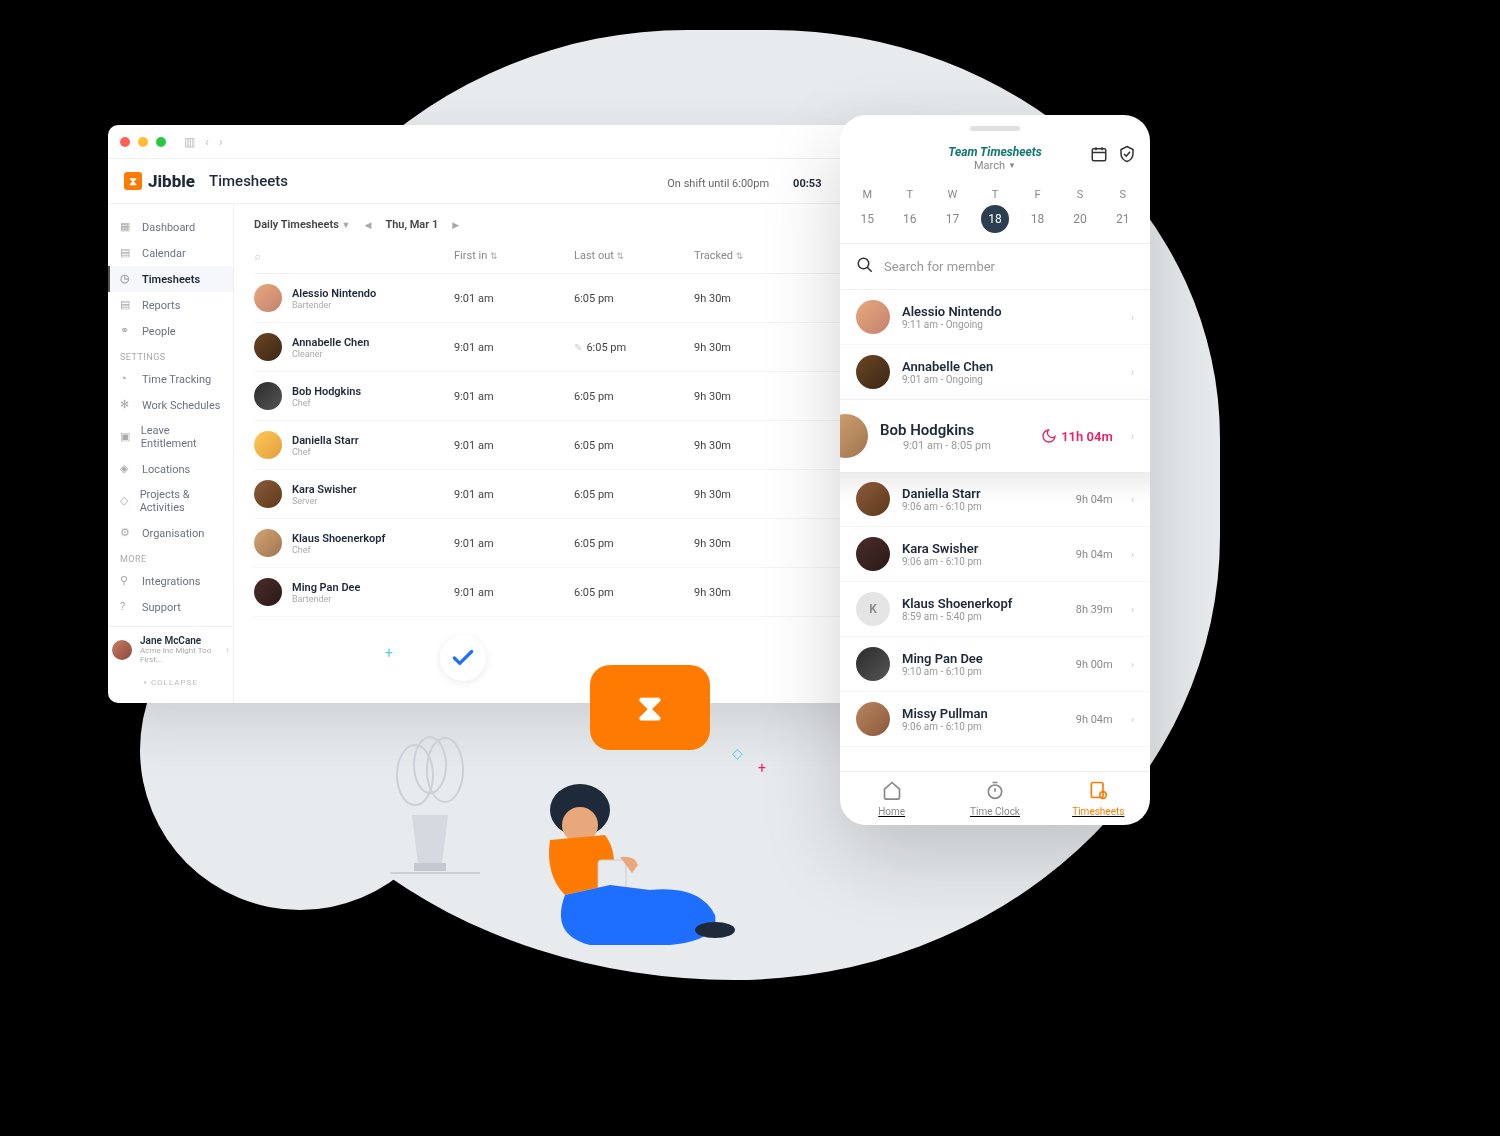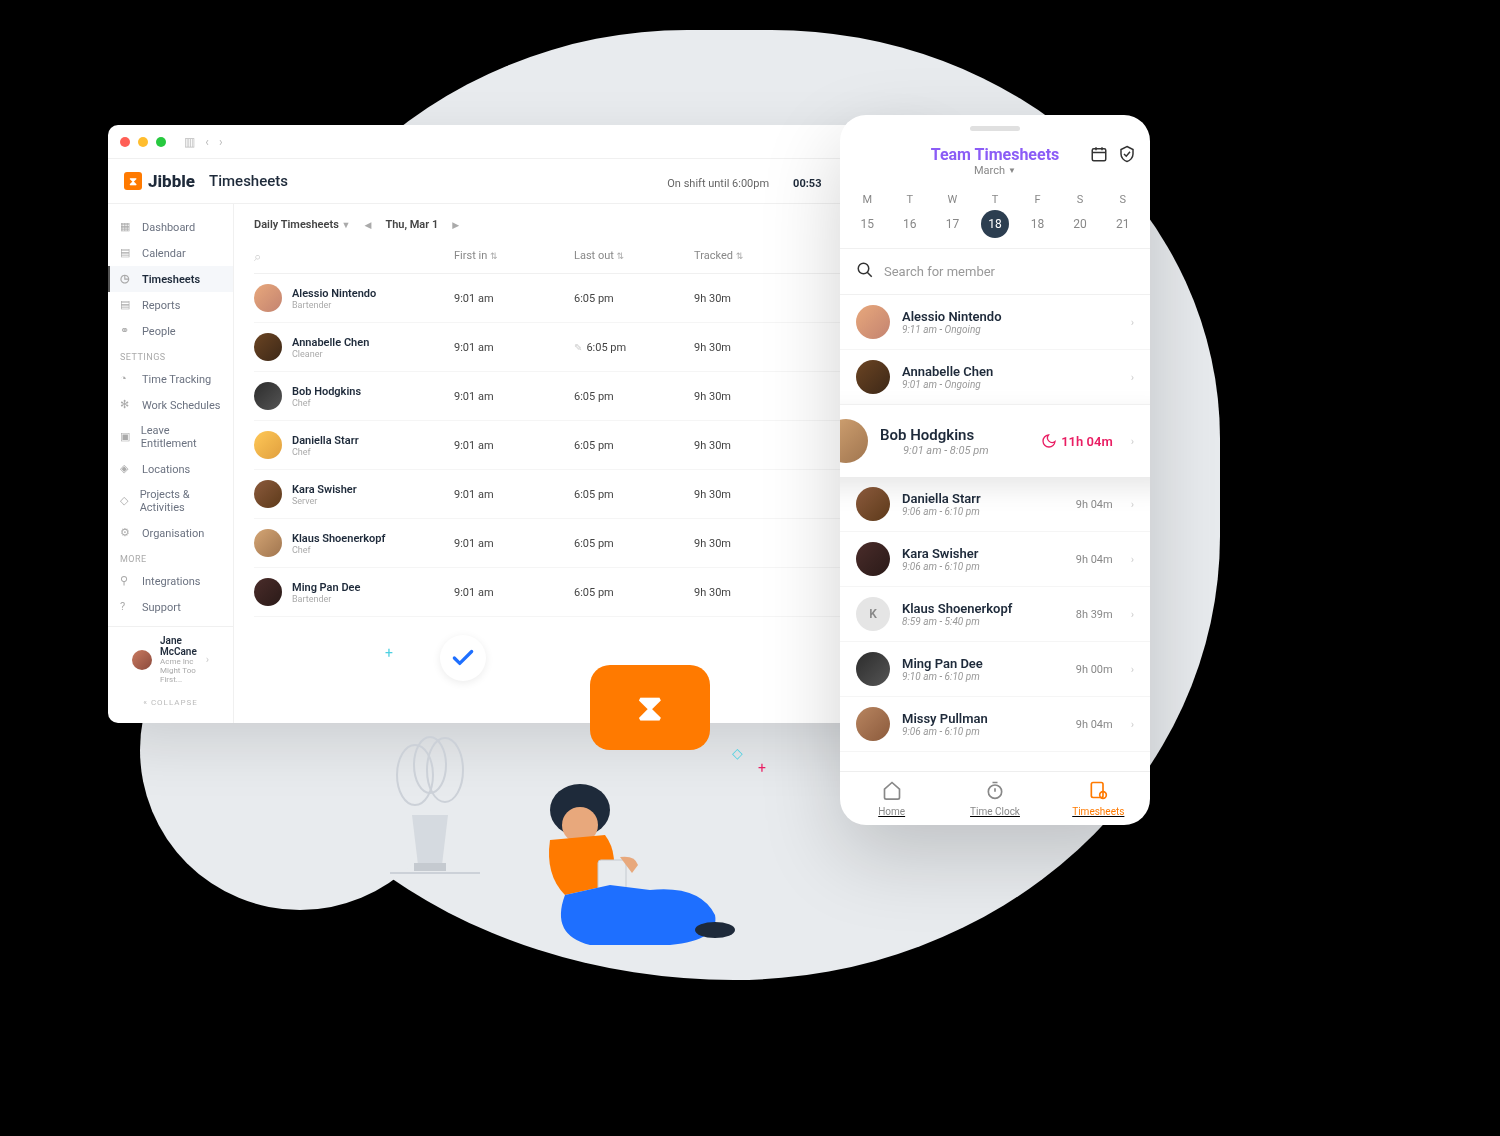--- a/index.html
+++ b/index.html
@@ -15,21 +15,21 @@
   .logo { display: flex; align-items: center; gap: 6px; font-weight: 800; font-size: 17px; color: #1e2a3a; }
   .logo-icon { width: 18px; height: 18px; background: #ff7a00; border-radius: 3px; display: flex; align-items: center; justify-content: center; color: #fff; font-weight: 900; font-size: 11px; }
   .page-title { font-size: 15px; color: #1e2a3a; font-weight: 500; }
   .header-right { margin-left: auto; display: flex; align-items: flex-end; gap: 24px; font-size: 11px; color: #666; }
   .badge { background: #4dd0e1; color: #fff; padding: 3px 10px; border-radius: 10px; font-size: 10px; }
   .main { display: flex; }
   .sidebar { width: 126px; border-right: 1px solid #f0f0f0; padding: 10px 0; font-size: 11px; }
   .side-item { display: flex; align-items: center; gap: 8px; padding: 6px 12px; color: #6b7280; cursor: pointer; }
   .side-item.active { background: #f5f7fa; color: #1e2a3a; font-weight: 600; border-left: 2px solid #555; padding-left: 10px; }
   .side-section { font-size: 9px; color: #aaa; padding: 8px 12px 4px; letter-spacing: 0.5px; }
-  .side-user { display: flex; align-items: center; gap: 8px; padding: 8px 24px; border-top: 1px solid #f0f0f0; margin-top: 6px; }
+  .side-user { display: flex; align-items: center; gap: 8px; padding: 8px 4px; border-top: 1px solid #f0f0f0; margin-top: 6px; }
   .side-user .av { width: 20px; height: 20px; border-radius: 50%; background: #c88; }
   .side-user .n { font-size: 10px; font-weight: 600; color: #1e2a3a; }
   .side-user .c { font-size: 8px; color: #aaa; }
   .collapse { text-align: center; font-size: 8px; color: #bbb; padding: 6px; letter-spacing: 1px; }
   .content { flex: 1; padding: 14px 20px; }
   .toolbar { display: flex; align-items: center; gap: 14px; font-size: 11px; color: #444; margin-bottom: 10px; }
   .tb-label { font-weight: 600; }
   .chev { color: #aaa; font-size: 9px; }
   .table-header { display: grid; grid-template-columns: 200px 120px 120px 120px; padding: 8px 0; font-size: 11px; color: #888; border-bottom: 1px solid #f0f0f0; }
   .table-header .srch { color: #ccc; font-size: 13px; }
@@ -48,37 +48,37 @@
   .check { position: absolute; top: 30px; left: 60px; width: 46px; height: 46px; background: #fff; border-radius: 50%; display: flex; align-items: center; justify-content: center; box-shadow: 0 2px 8px rgba(0,0,0,0.08); }
   .plant { position: absolute; top: 110px; left: -10px; width: 120px; height: 160px; }
   .person-ill { position: absolute; top: 160px; left: 110px; width: 260px; height: 200px; }
   .sparkle { position: absolute; font-size: 14px; }
 
   
   .mobile { position: absolute; top: 115px; left: 840px; width: 310px; height: 710px; background: #fff; border-radius: 26px; box-shadow: 0 30px 80px rgba(0,0,0,0.18); overflow: hidden; display: flex; flex-direction: column; }
   .m-statusbar { height: 26px; display: flex; align-items: center; justify-content: center; }
   .m-notch { width: 50px; height: 5px; background: #e0e0e0; border-radius: 3px; }
   .m-header { text-align: center; padding: 4px 12px 10px; position: relative; }
-  .m-title { font-size: 16px; font-weight: 700; color: #8b5cf6; }
+  .m-title { font-size: 12px; font-weight: 700; color: #0f766e; font-style: italic; }
   .m-sub { font-size: 11px; color: #888; display: flex; align-items: center; justify-content: center; gap: 3px; }
   .m-icons { position: absolute; right: 14px; top: 4px; display: flex; gap: 10px; color: #555; }
   .m-week { display: flex; justify-content: space-around; padding: 6px 6px 10px; border-bottom: 1px solid #f0f0f0; }
   .m-day { text-align: center; font-size: 11px; color: #888; }
   .m-day .dn { margin-bottom: 4px; }
   .m-day .dd { width: 28px; height: 28px; line-height: 28px; border-radius: 50%; margin: 0 auto; font-size: 12px; }
   .m-day.sel .dd { background: #2c3e50; color: #fff; }
   .m-search { display: flex; align-items: center; gap: 10px; padding: 12px 16px; border-bottom: 1px solid #f0f0f0; color: #999; font-size: 13px; }
   .m-list { flex: 1; overflow: hidden; }
   .m-row { display: flex; align-items: center; gap: 12px; padding: 10px 16px; border-bottom: 1px solid #f5f5f5; position: relative; }
   .m-row .av { width: 34px; height: 34px; }
   .m-row.big { background: #fff; margin: 0 -30px 0 -40px; padding: 14px 46px 14px 24px; border-radius: 10px; box-shadow: 0 10px 28px rgba(0,0,0,0.1); border: none; }
   .m-row.big .av { width: 44px; height: 44px; }
   .m-name { font-size: 13px; font-weight: 600; color: #1e2a3a; }
   .m-row.big .m-name { font-size: 15px; }
-  .m-meta { font-size: 10px; color: #999; font-style: italic; }
+  .m-meta { font-size: 10px; color: #999; }
   .m-row.big .m-meta { font-size: 11px; margin-left: 23px; }
   .m-time { margin-left: auto; font-size: 11px; color: #888; display: flex; align-items: center; gap: 4px; }
   .m-row.big .m-time { color: #e91e63; font-weight: 600; font-size: 13px; }
   .m-chev { color: #ccc; margin-left: 6px; font-size: 11px; }
   .m-row.big .m-chev { color: #ccc; }
   .m-tabs { display: flex; border-top: 1px solid #eee; padding: 8px 0; text-decoration: underline; }
   .m-tab { flex: 1; text-align: center; font-size: 10px; color: #888; }
   .m-tab.active { color: #ff7a00; }
   .m-tab .ti { font-size: 18px; display: block; margin-bottom: 2px; }
   .ico { width: 14px; height: 14px; display: inline-block; color: #aaa; }

